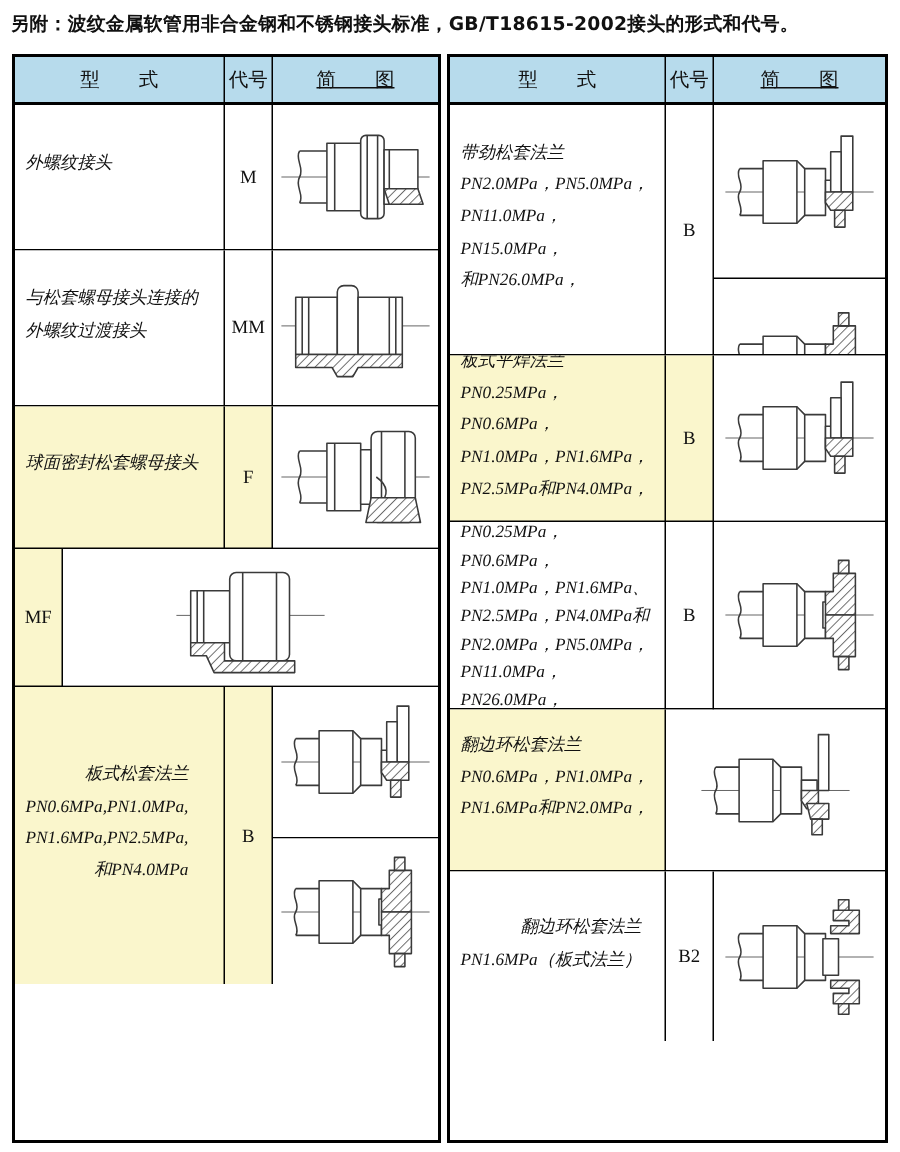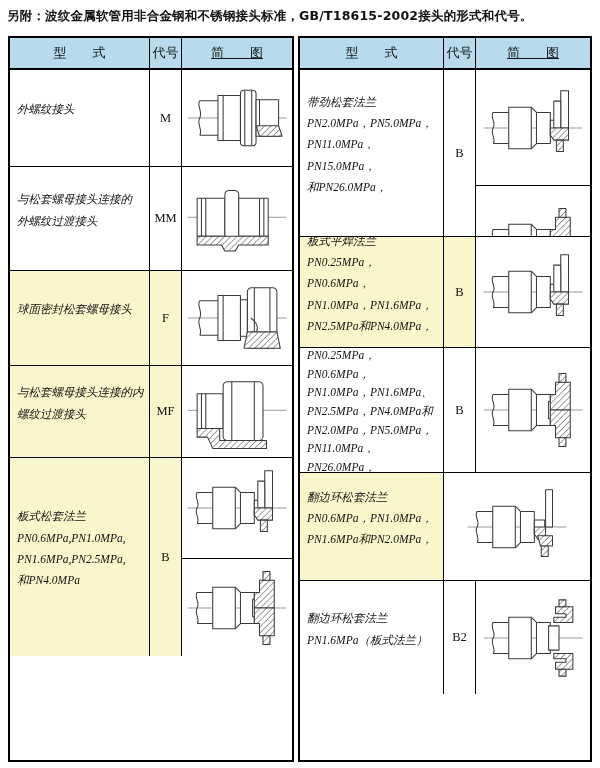--- a/index.html
+++ b/index.html
@@ -8,21 +8,21 @@
   .page { position:relative; width:600px; height:768px; background:#fff; overflow:hidden; }
   .title { position:absolute; left:7px; top:8px; font-family:"DejaVu Sans","Liberation Sans",sans-serif;
            font-weight:bold; font-size:12.5px; letter-spacing:0.2px; white-space:nowrap; }
   .tbl { position:absolute; top:36px; border:2px solid var(--border,#000); background:#fff; }
   .tbl-left  { left:8px;   width:286px; height:726px; }
   .tbl-right { left:298px; width:294px; height:726px; }
   .row { display:flex; width:100%; }
   .c { border-right:1px solid var(--border,#000); border-bottom:1px solid var(--border,#000);
        position:relative; background:#fff; overflow:hidden; }
   .c.last { border-right:none;text-decoration:underline; }
-  .row.final .c { border-bottom:none; }
+  .row.final .c { border-bottom:none;text-align:right; }
   .hd { background:var(--header-bg,#b7dbec); display:flex; align-items:center; justify-content:center;
         font-size:13px; border-bottom:2px solid var(--border,#000); }
   .tbl-left  .c1 { width:140px; } .tbl-left  .c2 { width:32px; } .tbl-left  .c3 { flex:1; }
   .tbl-right .c1 { width:144px; } .tbl-right .c2 { width:32px; } .tbl-right .c3 { flex:1; }
   .type { display:flex; align-items:center; padding:4px 5px 20px 7px; font-size:11.5px;
           line-height:1.85; white-space:pre-line;font-style:italic; }
   .type.tight { line-height:1.62; }
   .code { display:flex; align-items:center; justify-content:center; font-size:12.5px; }
   [data-hl="true"] { background:var(--hl-bg,#faf6cc); }
   .dia { display:flex; flex-direction:column; padding:0; }
@@ -130,22 +130,20 @@
                 <line x1="98" y1="13" x2="98" y2="83"></line>
                 <path d="M76 48 Q90 58 78 70"></path>
                 <polygon points="72,64 106,64 110,83 68,83" fill="url(#hp)"></polygon>
               </g>
             </svg>
           </div>
       </div>
     </div>
 
     <div class="row" style="height:92px">
-      <div class="c c1 type" data-hl="true">与松套螺母接头连接的内
-螺纹过渡接头</div>
       <div class="c c2 code" data-hl="true">MF</div>
       <div class="c c3 dia last">
         <div class="dcell">
             <svg width="104" height="88" viewBox="0 0 120 96" xmlns="http://www.w3.org/2000/svg">
               <defs>
                 <pattern id="hp" width="5" height="5" patternUnits="userSpaceOnUse" patternTransform="rotate(45)">
                   <rect width="5" height="5" fill="#fff"></rect>
                   <line x1="0" y1="0" x2="0" y2="5" stroke="#6a6a6a" stroke-width="1.5"></line>
                 </pattern>
               </defs>

